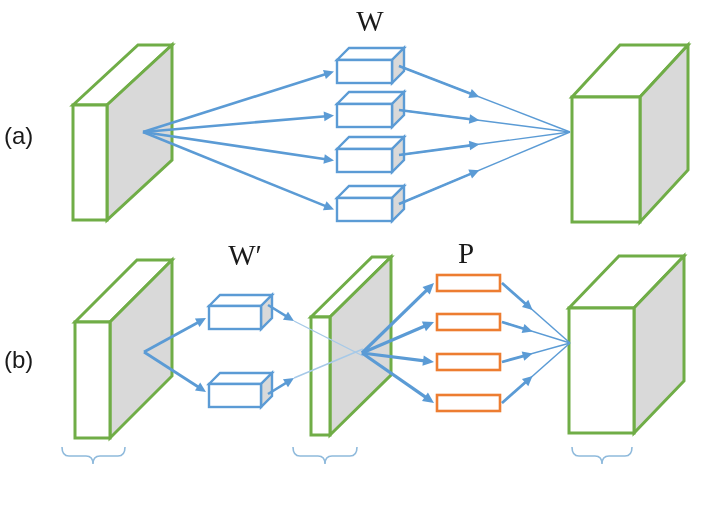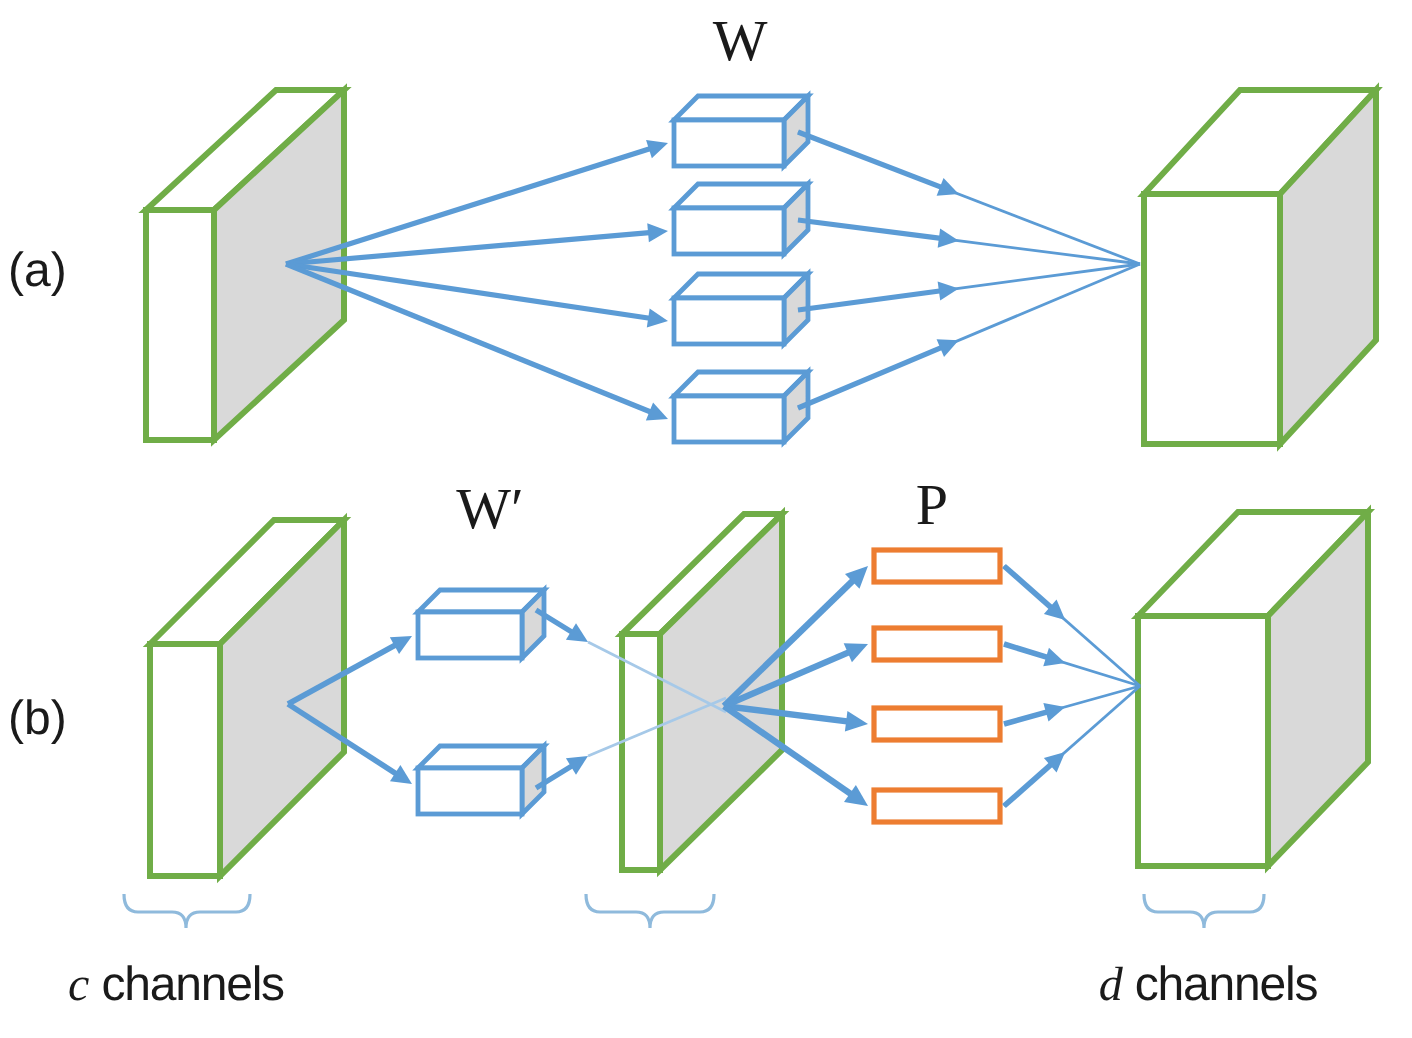--- a/index.html
+++ b/index.html
@@ -119,19 +119,13 @@
       <path d="M 572 447 Q 572 456 579 456 L 595 456 Q 602 456 602 464 Q 602 456 609 456 L 625 456 Q 632 456 632 447" fill="none" stroke="#8FBADC" stroke-width="1.6"></path>
     </svg>
 
   <div class="lbl panel-lbl" id="lblA">(a)</div>
   <div class="lbl panel-lbl" id="lblB">(b)</div>
 
   <div class="lbl mat-lbl" id="lblW">W</div>
   <div class="lbl mat-lbl" id="lblWp">W′</div>
   <div class="lbl mat-lbl" id="lblP">P</div>
 
-  <div class="lbl ch-lbl" id="lblC">
-    <span class="mvar">c</span><span>channels</span>
-  </div>
-  <div class="lbl ch-lbl" id="lblD">
-    <span class="mvar">d</span><span>channels</span>
-  </div>
 </div>
 
 </body></html>

